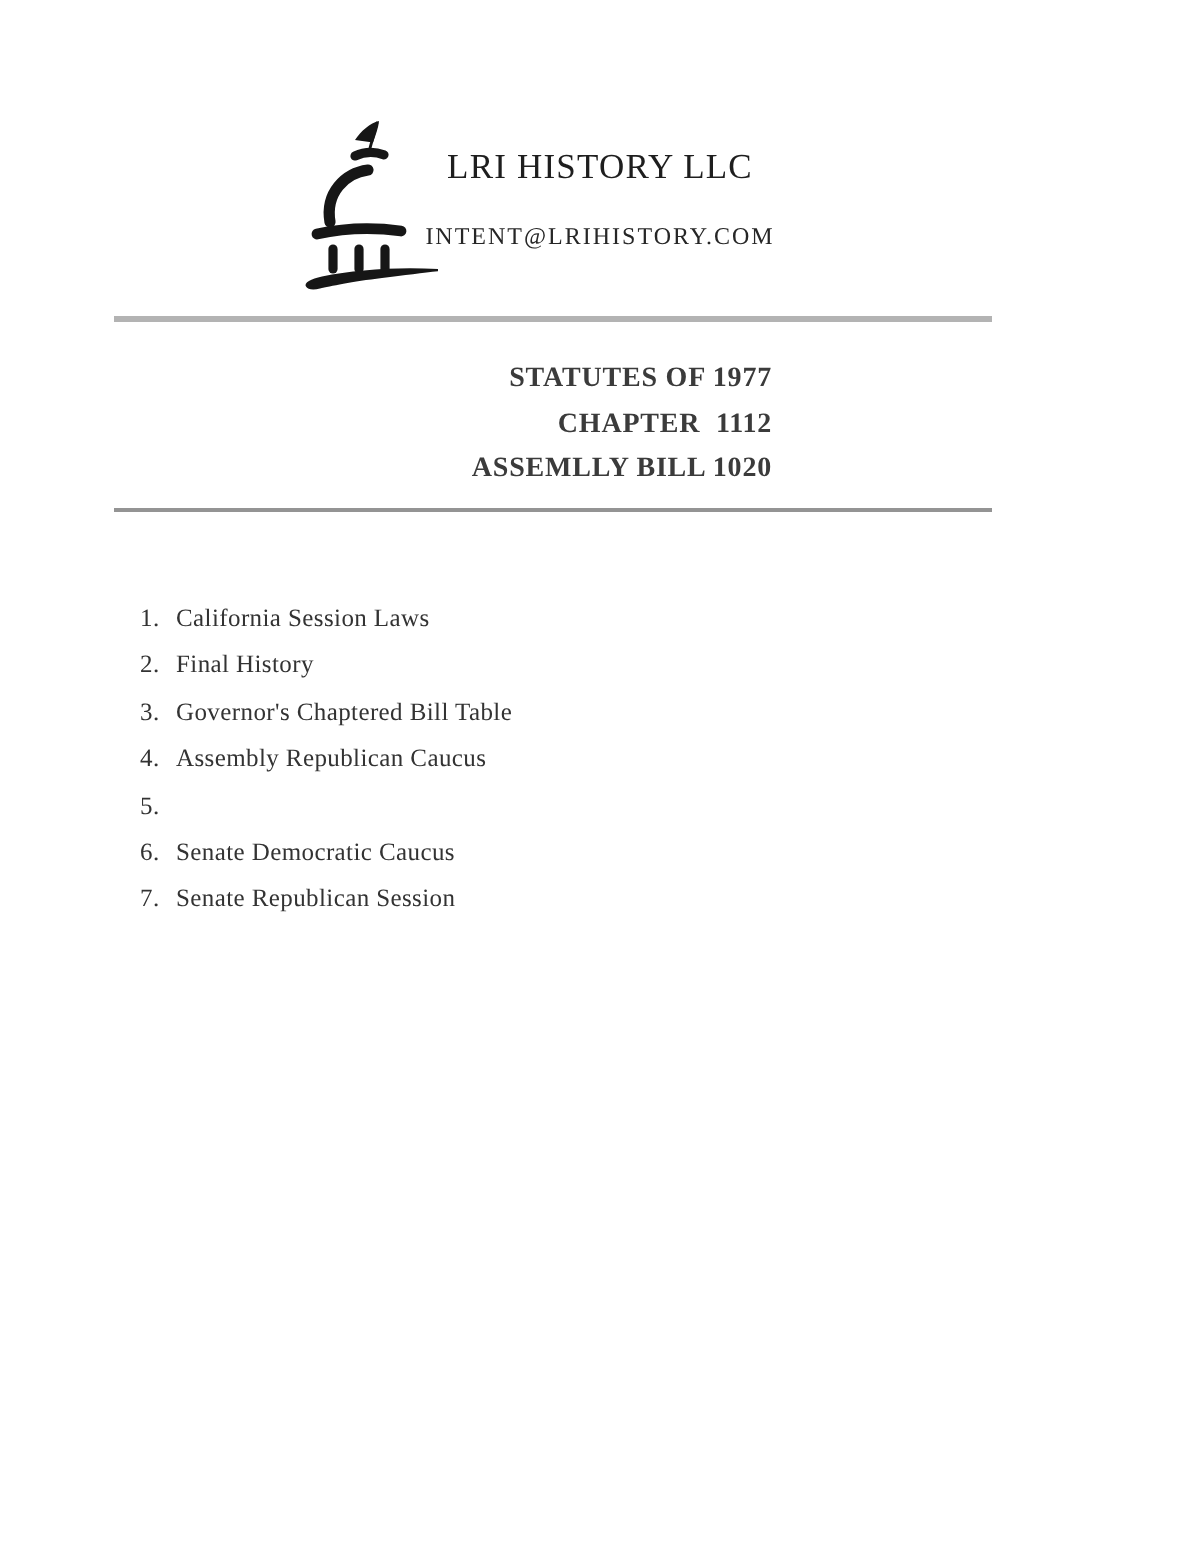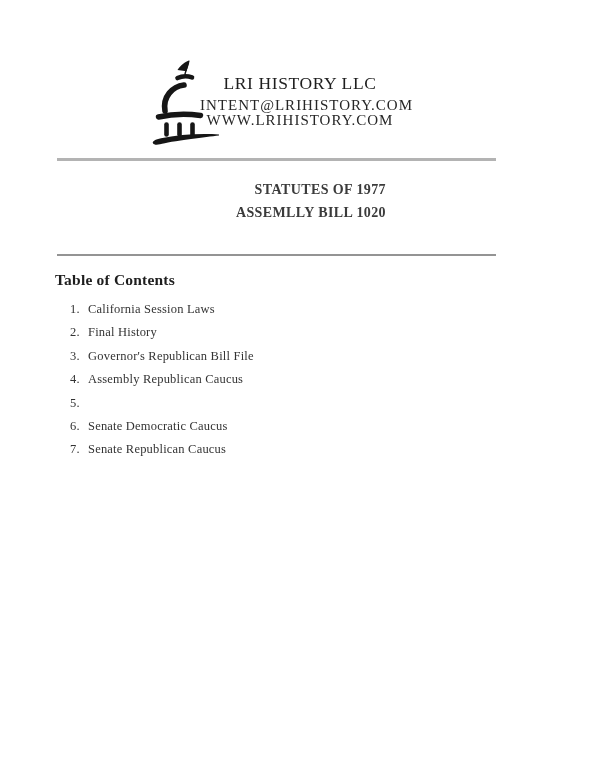--- a/index.html
+++ b/index.html
@@ -29,22 +29,22 @@
     color: #2a2a2a;
   }
   .company {
     font-size: 17.5px;
     letter-spacing: 0.6px;
     color: #1e1e1e;
     line-height: 20px;
     white-space: nowrap;
   }
   .contacts {
-    margin-top: 5px;
-    font-size: 15px;
+    margin-top: 18px;
+    font-size: 12px;
     line-height: 15px;
     letter-spacing: 1px;
     color: #262626;
   }
   .contacts .phone { letter-spacing: 0.4px; }
 
   
   .rule-top {
     position: absolute;
     left: 57px;
@@ -131,58 +131,57 @@
 
     <path d="M43.5,2.5 C39,3.5 34.5,7.5 31.5,12 L40.5,13.2 C41.8,9.5 43.2,6 43.5,2.5 Z" fill="#161616"></path>
 
     <path d="M73,76.5 C52,75.3 32,76.9 15,80.2 C9.5,81.4 5.8,83.2 7,85.3 C7.8,86.8 10.5,87.2 14,86.3 C19,85.1 30,82.8 45,81 C56,79.7 66,78.3 73,77.6 Z" fill="#161616"></path>
   </svg>
 
   <div class="head-text">
     <div class="company">LRI HISTORY LLC</div>
     <div class="contacts">
       <div>INTENT@LRIHISTORY.COM</div>
-      <div>WWW.LRIHISTORY.COM</div>
     </div>
   </div>
 
   <div class="rule-top"></div>
 
   <div class="ref-block">
     <div class="ref-line">STATUTES OF 1977</div>
+    <div class="ref-line">CHAPTER  1112</div>
     <div class="ref-line">ASSEMLLY BILL 1020</div>
   </div>
 
   <div class="rule-bottom"></div>
 
-  <div class="toc-heading">Table of Contents</div>
 
   <div class="toc-list">
     <div class="toc-item">
       <span class="toc-num">1.</span>
       <span class="toc-label">California Session Laws</span>
     </div>
     <div class="toc-item">
       <span class="toc-num">2.</span>
       <span class="toc-label">Final History</span>
     </div>
     <div class="toc-item">
       <span class="toc-num">3.</span>
-      <span class="toc-label">Governor's Republican Bill File</span>
+      <span class="toc-label">Governor's Chaptered Bill Table</span>
     </div>
     <div class="toc-item">
       <span class="toc-num">4.</span>
       <span class="toc-label">Assembly Republican Caucus</span>
     </div>
     <div class="toc-item">
       <span class="toc-num">5.</span>
     </div>
     <div class="toc-item">
       <span class="toc-num">6.</span>
       <span class="toc-label">Senate Democratic Caucus</span>
     </div>
     <div class="toc-item">
       <span class="toc-num">7.</span>
-      <span class="toc-label">Senate Republican Caucus</span>
+      <span class="toc-label">Senate Republican Session</span>
     </div>
   </div>
 
 </div>
 
 </body></html>

